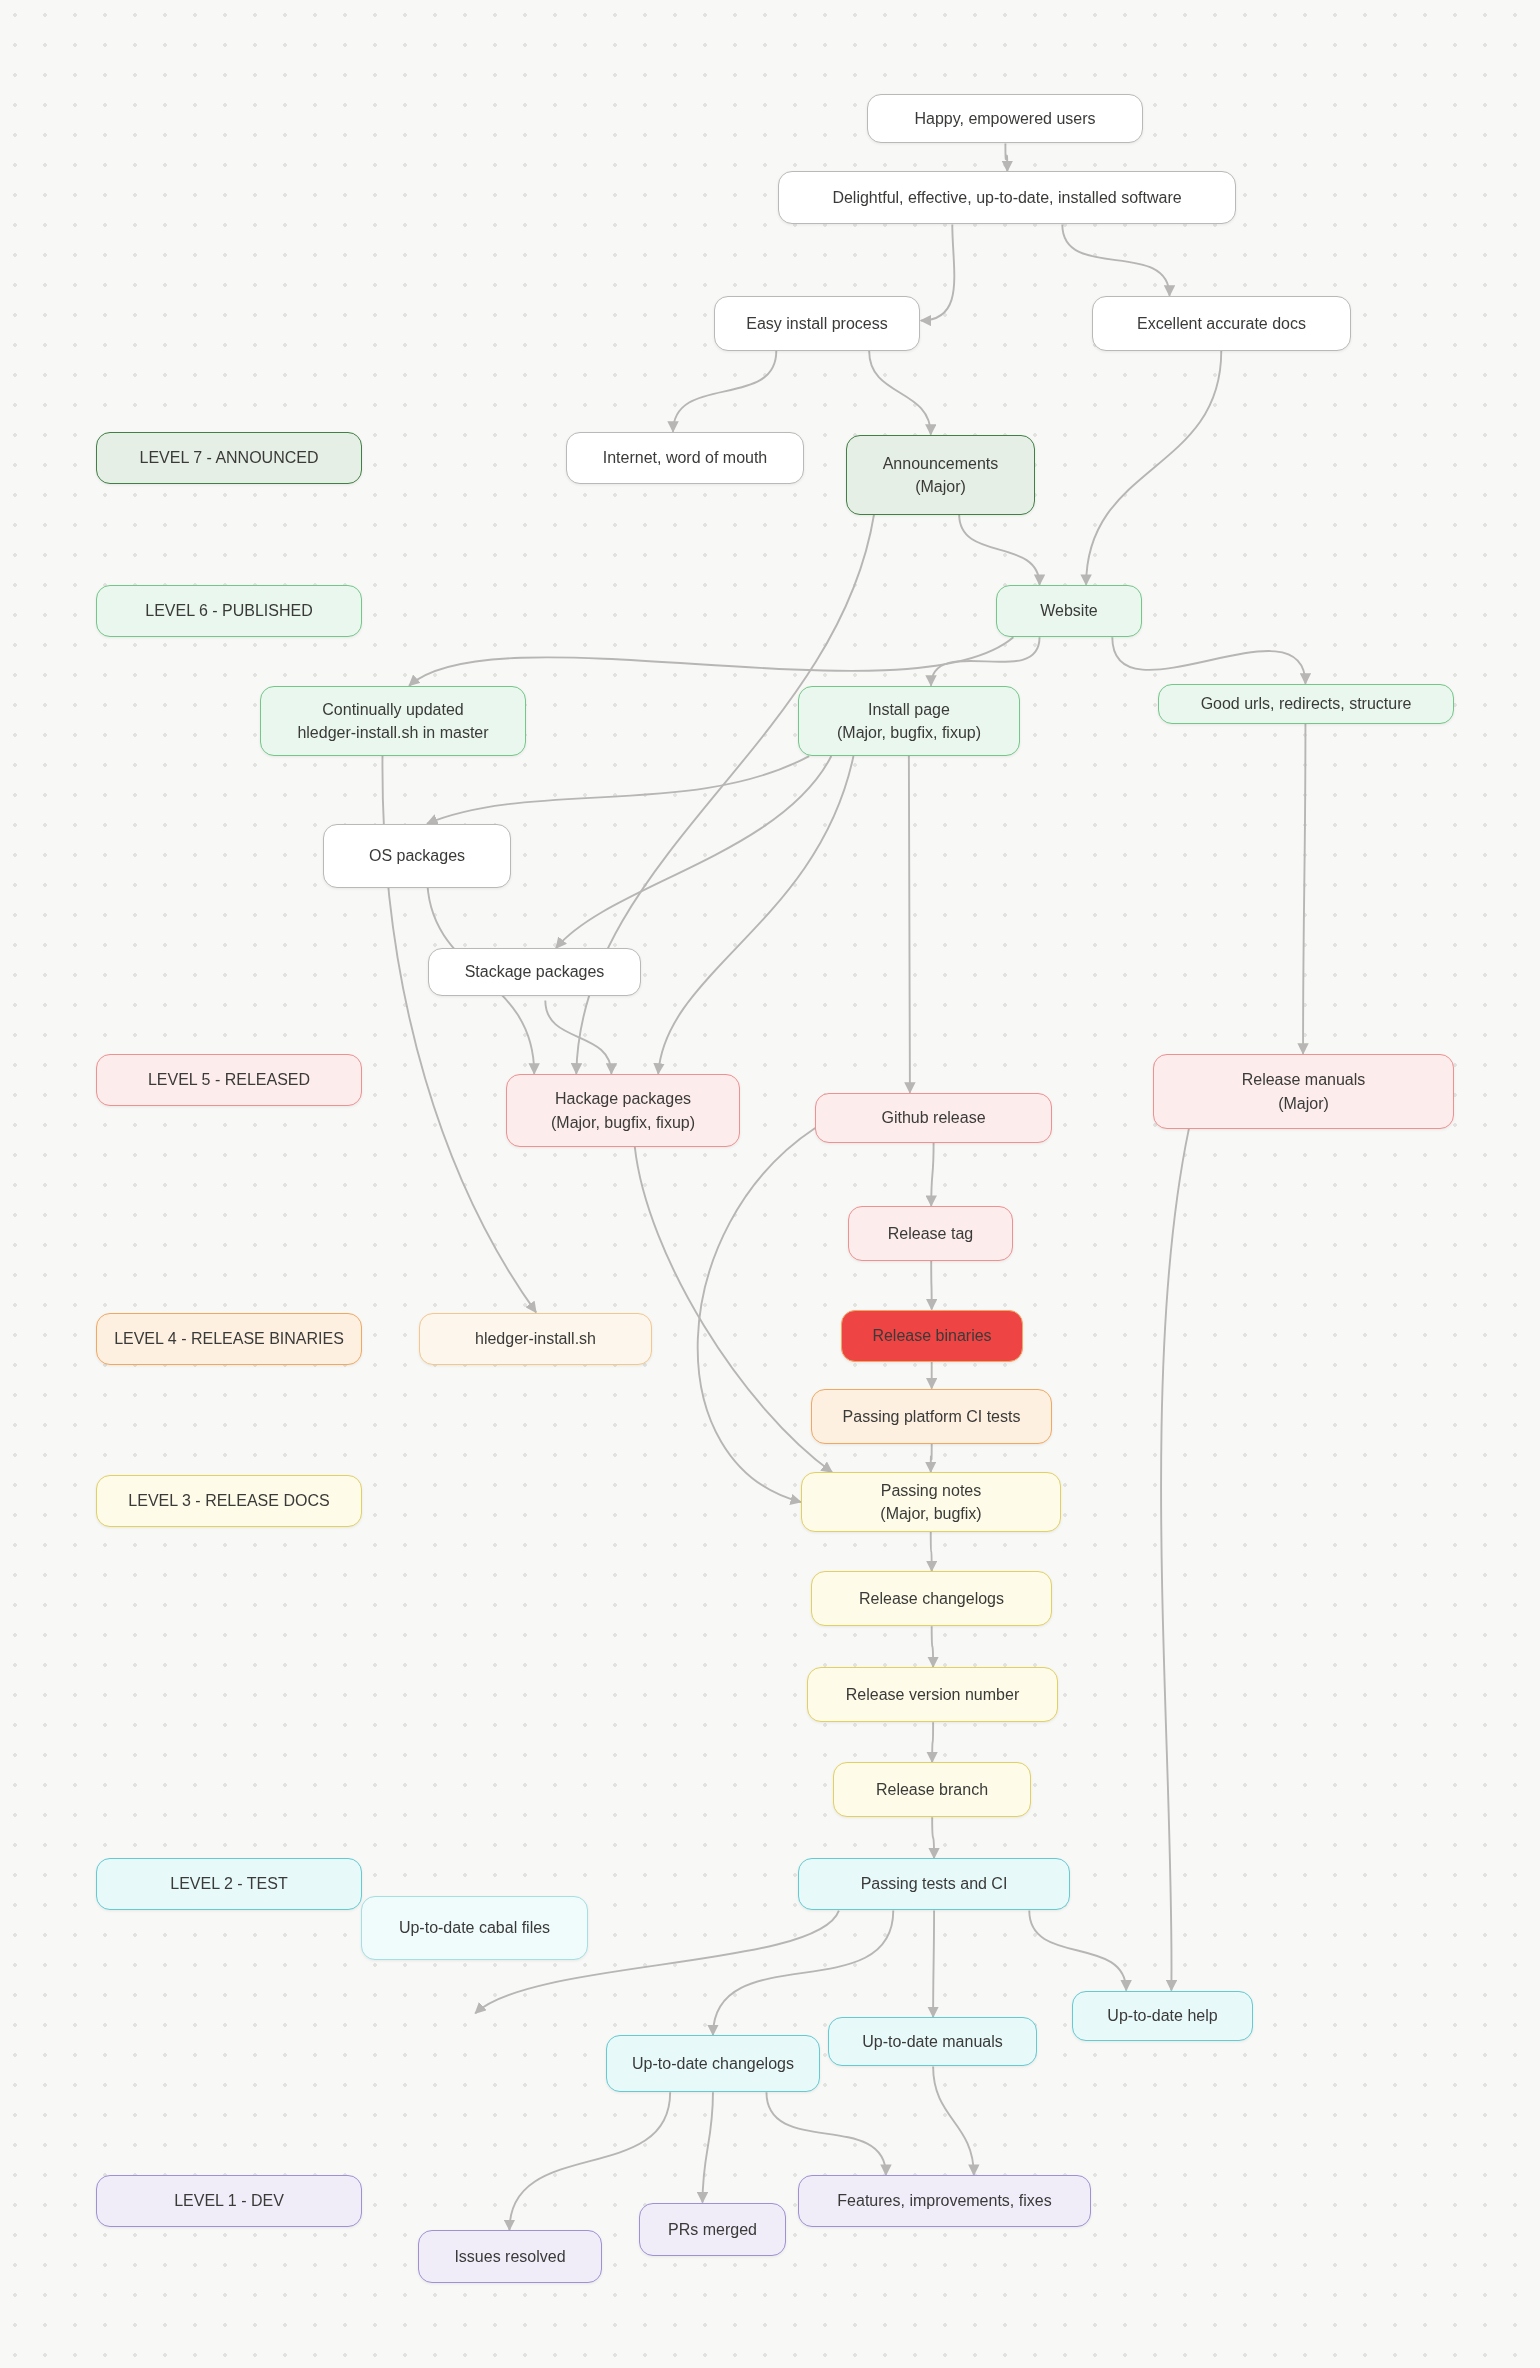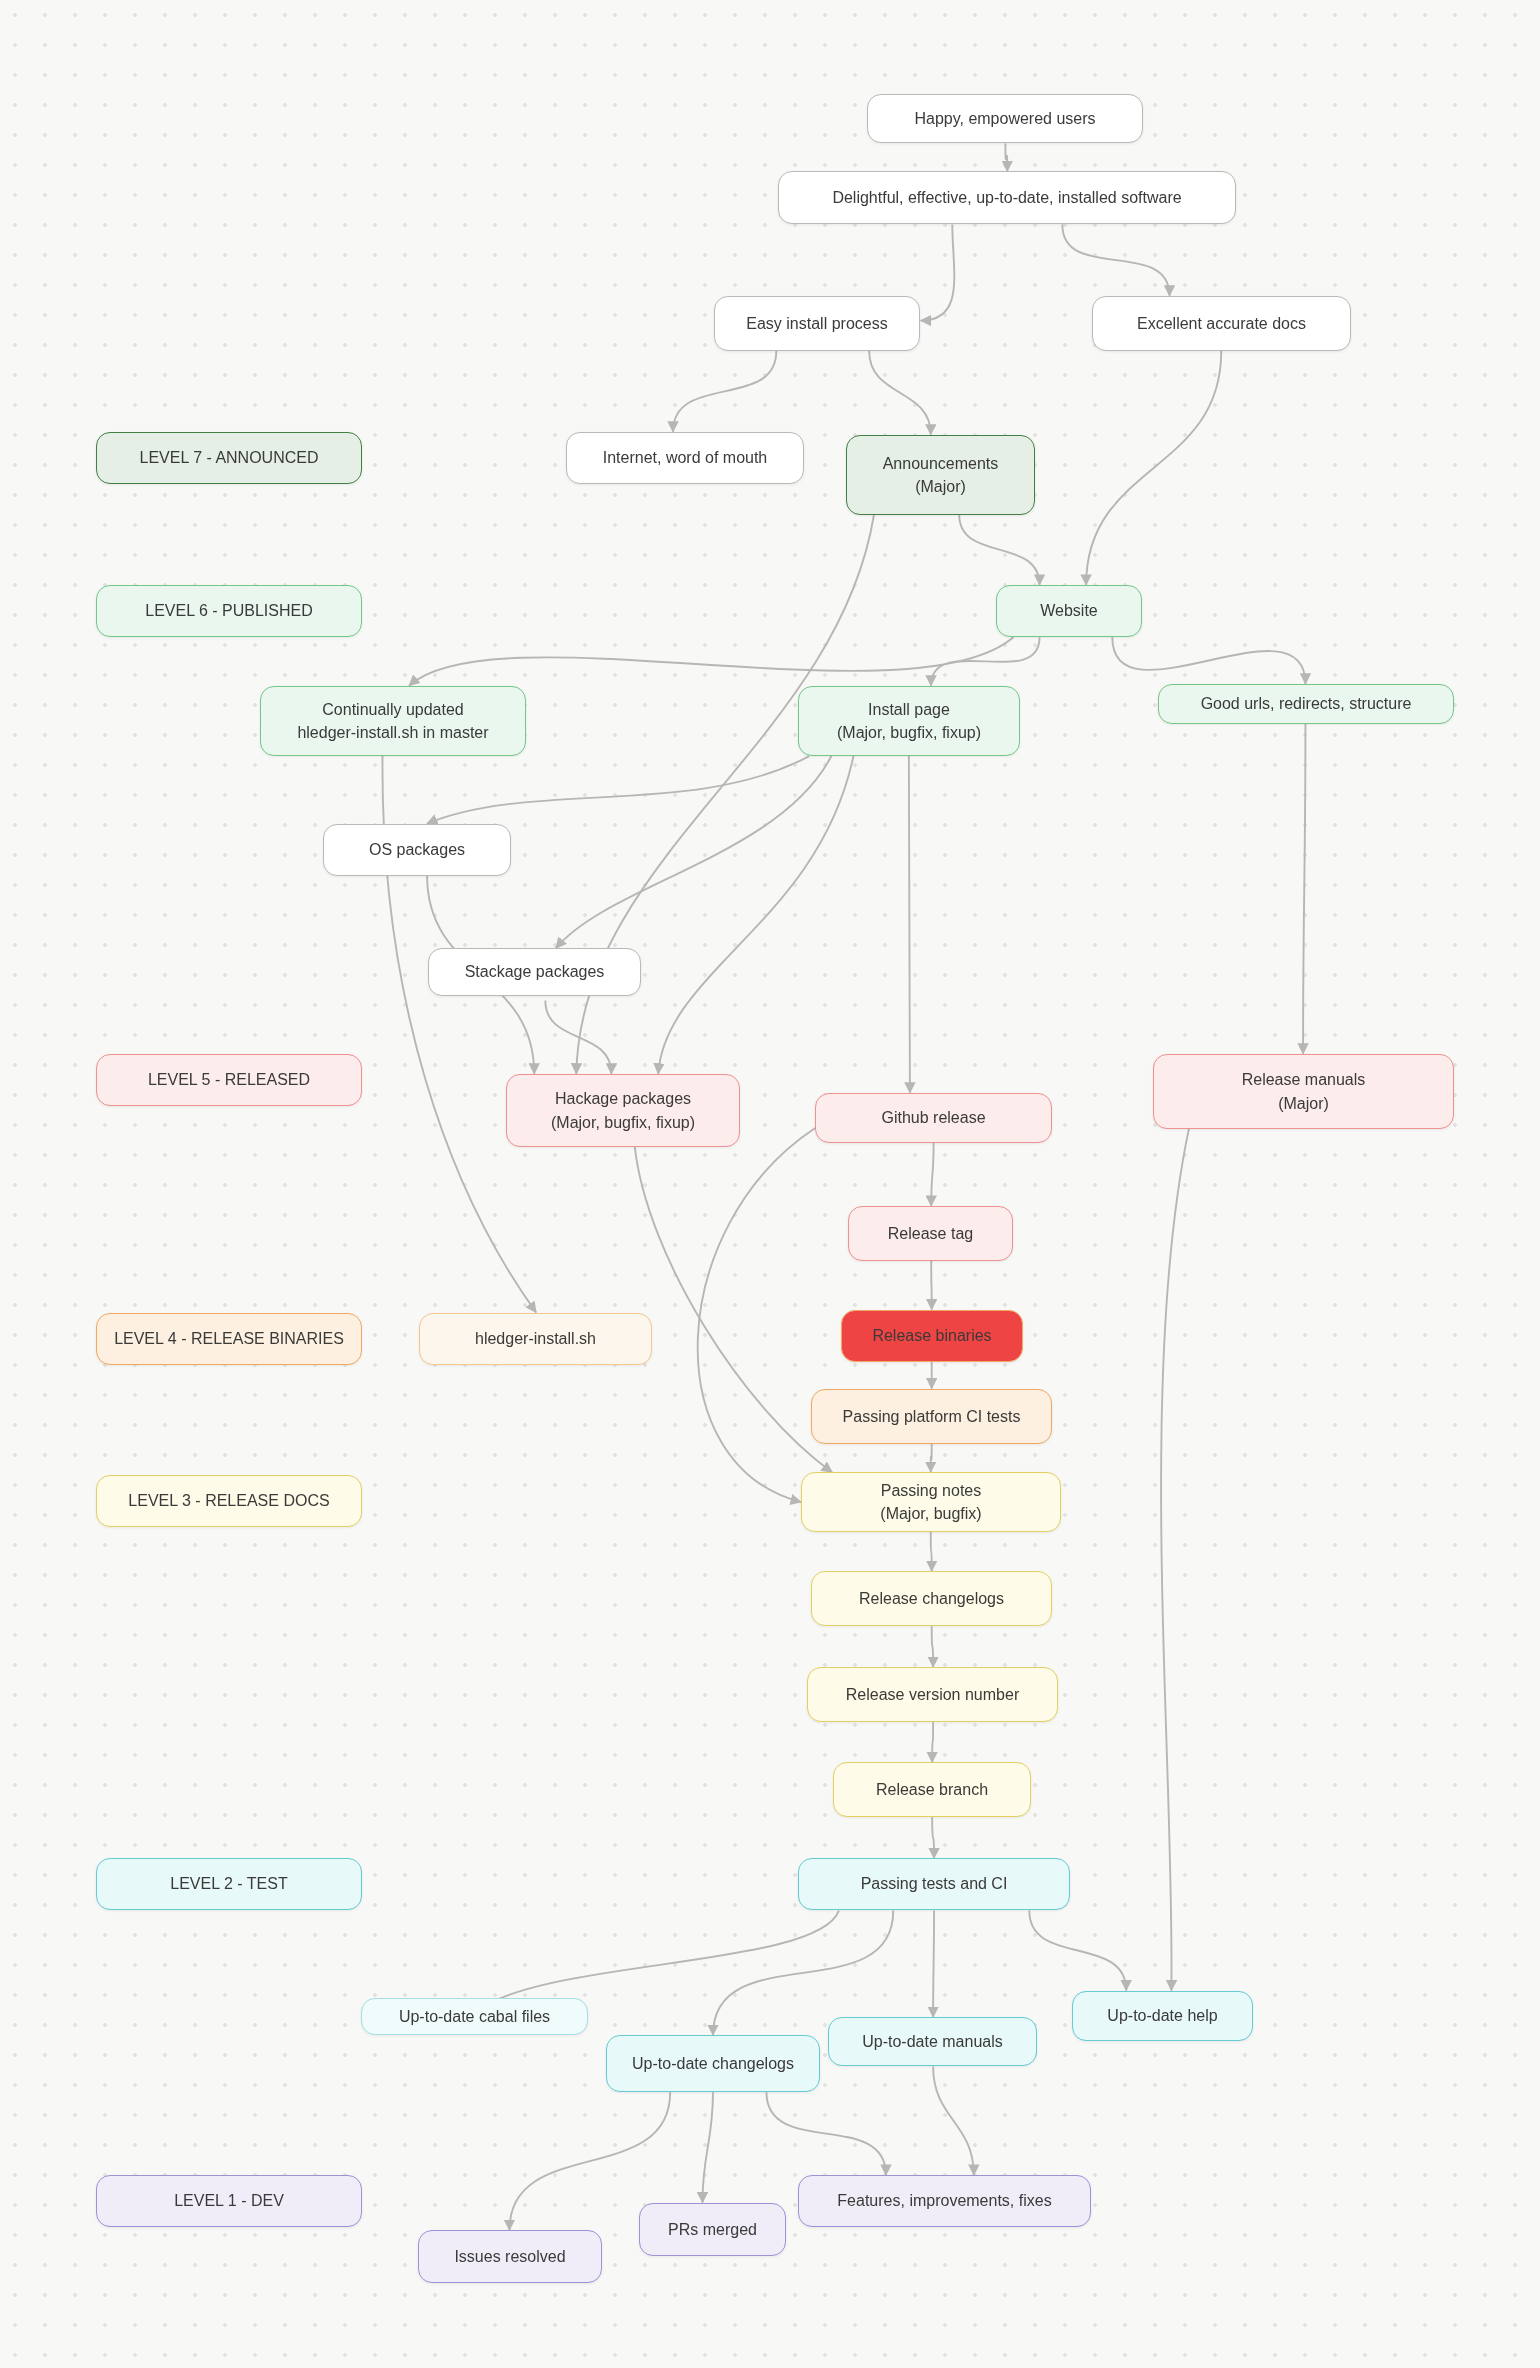--- a/index.html
+++ b/index.html
@@ -115,21 +115,21 @@
       <div>Continually updated</div>
       <div>hledger-install.sh in master</div>
     </div>
     <div class="node left" style="left: 798px; top: 686px; width: 222px; height: 70px; background: rgb(234, 247, 239); border-color: rgb(116, 199, 137); border-width: 1.5px;">
       <div>Install page</div>
       <div>(Major, bugfix, fixup)</div>
     </div>
     <div class="node center" style="left: 1158px; top: 684px; width: 296px; height: 40px; background: rgb(234, 247, 239); border-color: rgb(116, 199, 137); border-width: 1.5px;">
       <div>Good urls, redirects, structure</div>
     </div>
-    <div class="node center" style="left: 323px; top: 824px; width: 188px; height: 52px; background: rgb(255, 255, 255); border-color: rgb(185, 185, 183); border-width: 1.1px;">
+    <div class="node center" style="left: 323px; top: 824px; width: 188px; height: 64px; background: rgb(255, 255, 255); border-color: rgb(185, 185, 183); border-width: 1.1px;">
       <div>OS packages</div>
     </div>
     <div class="node center" style="left: 428px; top: 948px; width: 213px; height: 48px; background: rgb(255, 255, 255); border-color: rgb(185, 185, 183); border-width: 1.1px;">
       <div>Stackage packages</div>
     </div>
     <div class="node left" style="left: 96px; top: 1054px; width: 266px; height: 52px; background: rgb(253, 236, 236); border-color: rgb(238, 145, 145); border-width: 1.5px;">
       <div>LEVEL 5 - RELEASED</div>
     </div>
     <div class="node left" style="left: 506px; top: 1074px; width: 234px; height: 73px; background: rgb(253, 236, 236); border-color: rgb(238, 145, 145); border-width: 1.5px;">
       <div>Hackage packages</div>
@@ -172,21 +172,21 @@
     </div>
     <div class="node center" style="left: 833px; top: 1762px; width: 198px; height: 55px; background: rgb(254, 252, 232); border-color: rgb(226, 208, 99); border-width: 1.5px;">
       <div>Release branch</div>
     </div>
     <div class="node left" style="left: 96px; top: 1858px; width: 266px; height: 52px; background: rgb(232, 249, 250); border-color: rgb(99, 203, 210); border-width: 1.5px;">
       <div>LEVEL 2 - TEST</div>
     </div>
     <div class="node center" style="left: 798px; top: 1858px; width: 272px; height: 52px; background: rgb(232, 249, 250); border-color: rgb(99, 203, 210); border-width: 1.5px;">
       <div>Passing tests and CI</div>
     </div>
-    <div class="node center" style="left: 361px; top: 1998px; width: 227px; height: 37px; background: rgb(240, 251, 252); border-color: rgb(163, 223, 228); border-width: 1.5px;">
+    <div class="node center" style="left: 361px; top: 1896px; width: 227px; height: 64px; background: rgb(240, 251, 252); border-color: rgb(163, 223, 228); border-width: 1.5px;">
       <div>Up-to-date cabal files</div>
     </div>
     <div class="node center" style="left: 606px; top: 2035px; width: 214px; height: 57px; background: rgb(232, 249, 250); border-color: rgb(99, 203, 210); border-width: 1.5px;">
       <div>Up-to-date changelogs</div>
     </div>
     <div class="node center" style="left: 828px; top: 2017px; width: 209px; height: 49px; background: rgb(232, 249, 250); border-color: rgb(99, 203, 210); border-width: 1.5px;">
       <div>Up-to-date manuals</div>
     </div>
     <div class="node center" style="left: 1072px; top: 1991px; width: 181px; height: 50px; background: rgb(232, 249, 250); border-color: rgb(99, 203, 210); border-width: 1.5px;">
       <div>Up-to-date help</div>

